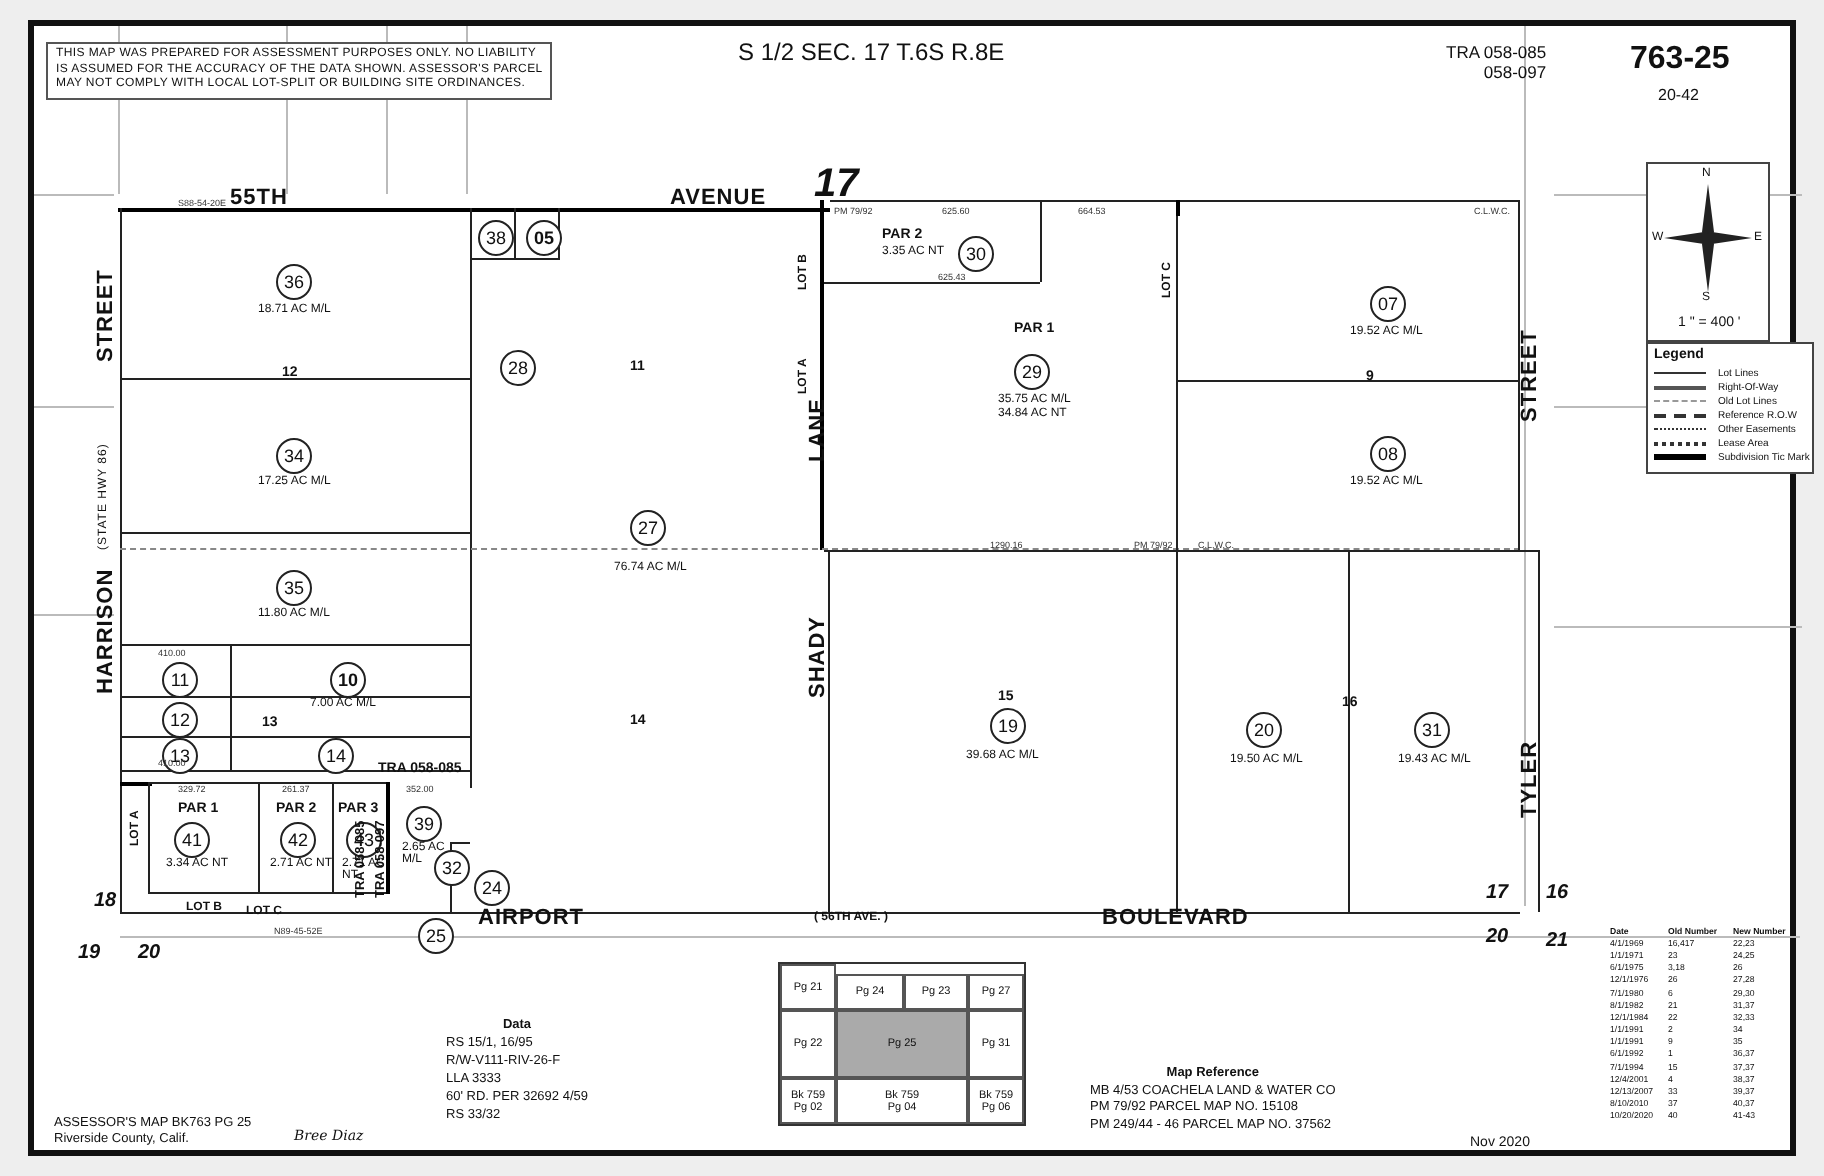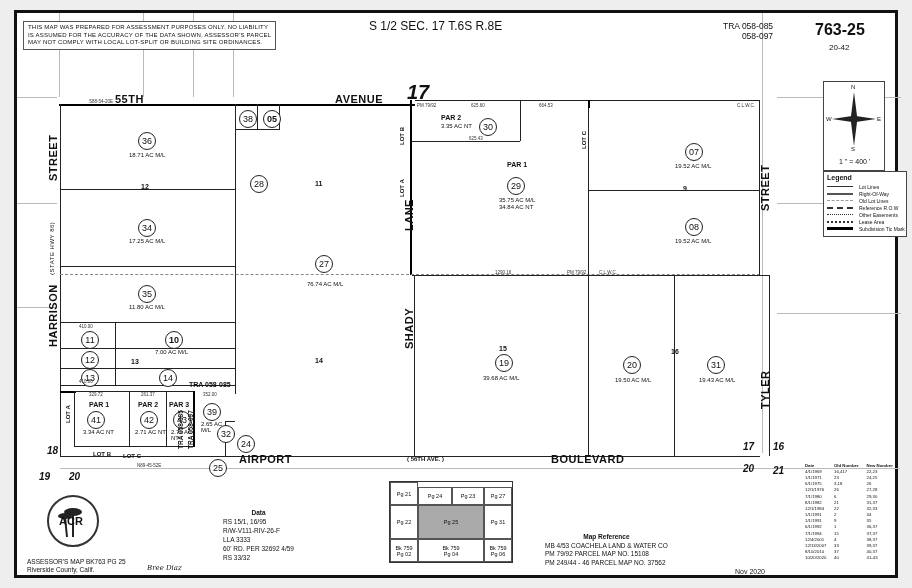--- a/index.html
+++ b/index.html
@@ -389,29 +389,20 @@
   </div>
 
   <div class="t mapref">
     <div style="font-weight:bold;text-align:center;">Map Reference</div>
     <div>MB  4/53  COACHELA LAND &amp; WATER CO</div>
     <div>PM  79/92   PARCEL MAP NO. 15108</div>
     <div>PM  249/44 - 46  PARCEL MAP NO.  37562</div>
   </div>
   <div class="t" style="left:718px;top:555px;font-size:7px;">Nov 2020</div>
 
-  <div class="abs" style="left:30px;top:482px;width:48px;height:48px;border:2px solid #333;border-radius:50%;display:flex;align-items:center;justify-content:center;">
-    <svg width="36" height="36">
-      <line x1="18" y1="34" x2="18" y2="10" stroke="#222" stroke-width="2"></line>
-      <line x1="12" y1="34" x2="10" y2="14" stroke="#222" stroke-width="2"></line>
-      <ellipse cx="18" cy="9" rx="9" ry="4" fill="#222"></ellipse>
-      <ellipse cx="10" cy="13" rx="7" ry="3" fill="#222"></ellipse>
-    </svg>
-    <span class="t" style="left:10px;top:18px;font-size:11px;font-weight:bold;">ACR</span>
-  </div>
 
   <div class="t footer">
     <div>ASSESSOR'S MAP BK763 PG 25</div>
     <div>Riverside County, Calif.</div>
   </div>
   <div class="t" style="left:130px;top:551px;font-size:7px;font-style:italic;font-family:'DejaVu Serif',serif;">Bree Diaz</div>
 
 </div>
 
 </body></html>

